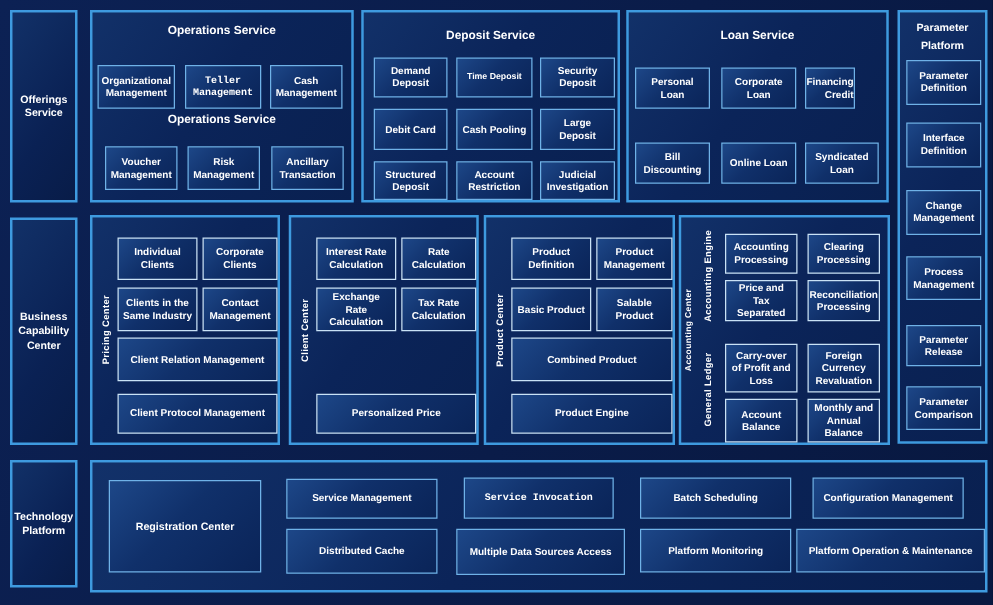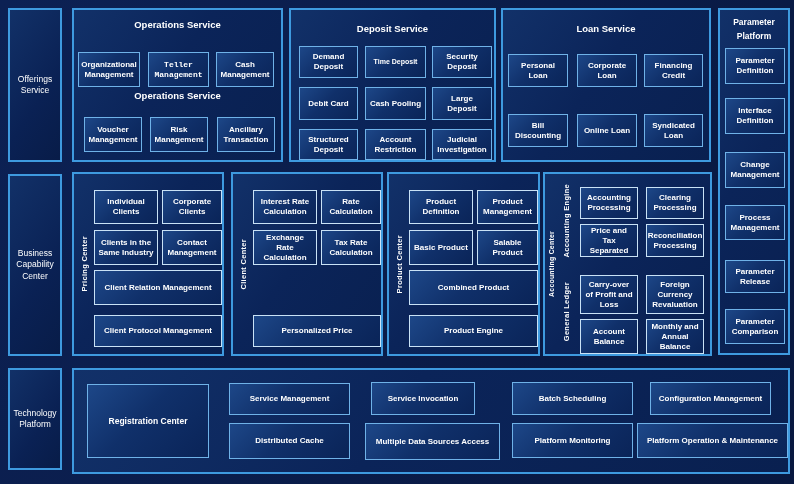--- a/index.html
+++ b/index.html
@@ -9,21 +9,21 @@
     background: linear-gradient(115deg, #0c2154 0%, #0a1c49 55%, #081840 100%);
     font-family: "Liberation Sans", sans-serif;
   }
   .panel {
     position: absolute; border: 2px solid #3e9adf;
     background: linear-gradient(125deg, #123169 0%, #0b2459 45%, #092050 100%);
   }
   .lbox {
     position: absolute; border: 2px solid #3e9adf;
     background: linear-gradient(125deg, #123168 0%, #0a2154 60%, #081c48 100%);
-    color: #fff; font-weight: normal; font-size: 8.5px; line-height: 1.35;
+    color: #fff; font-weight: bold; font-size: 8.5px; line-height: 1.35;
     display: flex; align-items: center; justify-content: center; text-align: center; padding: 4px;
   }
   .box {
     position: absolute; border: 1.5px solid #6fb2e8;
     background: linear-gradient(135deg, #1d4788 0%, #10306a 45%, #0a2458 100%);
     color: #fff; font-weight: bold; font-size: 8px; line-height: 1.25;
     display: flex; align-items: center; justify-content: center; text-align: center; padding: 1px 3px;
   }
   .mid .box { border-color: #c9e2f6; }
   .ptitle {
@@ -67,21 +67,21 @@
     <div class="box" style="left:141px;top:77px; width:60px; height:33px;">Large Deposit</div>
     <div class="box" style="left:8px;  top:119px; width:59px; height:31px;">Structured Deposit</div>
     <div class="box" style="left:74px; top:119px; width:61px; height:31px;">Account Restriction</div>
     <div class="box" style="left:141px;top:119px; width:60px; height:31px;">Judicial Investigation</div>
   </div>
 
   <div class="panel" style="left:501px; top:8px; width:210px; height:154px;">
     <div class="ptitle" style="top:13px;">Loan Service</div>
     <div class="box" style="left:5px;  top:44px; width:60px; height:33px;">Personal Loan</div>
     <div class="box" style="left:74px; top:44px; width:60px; height:33px;">Corporate Loan</div>
-    <div class="box" style="left:141px;top:44px; width:59px; height:33px;">Financing Credit</div>
+    <div class="box" style="left:141px;top:44px; width:40px; height:33px;text-align:right;">Financing Credit</div>
     <div class="box" style="left:5px;  top:104px; width:60px; height:33px;">Bill Discounting</div>
     <div class="box" style="left:74px; top:104px; width:60px; height:33px;">Online Loan</div>
     <div class="box" style="left:141px;top:104px; width:59px; height:33px;">Syndicated Loan</div>
   </div>
 
   <div class="panel" style="left:718px; top:8px; width:72px; height:347px;">
     <div class="ptitle" style="top:6px; font-size:8.5px; line-height:1.6; padding:0 8px;">Parameter Platform</div>
     <div class="box" style="left:5px; top:38px;  width:60px; height:36px;">Parameter Definition</div>
     <div class="box" style="left:5px; top:88px;  width:60px; height:36px;">Interface Definition</div>
     <div class="box" style="left:5px; top:142px; width:60px; height:36px;">Change Management</div>
@@ -142,21 +142,21 @@
     <div class="box" style="left:35px;  top:101px; width:58px; height:39px;">Carry-over of Profit and Loss</div>
     <div class="box" style="left:101px; top:101px; width:58px; height:39px;">Foreign Currency Revaluation</div>
     <div class="box" style="left:35px;  top:145px; width:58px; height:35px;">Account Balance</div>
     <div class="box" style="left:101px; top:145px; width:58px; height:35px;">Monthly and Annual Balance</div>
   </div>
 
   <div class="panel" style="left:72px; top:368px; width:718px; height:106px;">
     <div class="box" style="left:13px; top:14px; width:122px; height:74px; font-size:8.5px;">Registration Center</div>
     <div class="box" style="left:155px; top:13px; width:121px; height:32px;">Service Management</div>
     <div class="box" style="left:155px; top:53px; width:121px; height:36px;">Distributed Cache</div>
-    <div class="box" style="left:297px; top:12px; width:104px; height:33px;">Service Invocation</div>
+    <div class="box" style="left:297px; top:12px; width:120px; height:33px;font-family:Liberation Mono, monospace;">Service Invocation</div>
     <div class="box" style="left:291px; top:53px; width:135px; height:37px;">Multiple Data Sources Access</div>
     <div class="box" style="left:438px; top:12px; width:121px; height:33px;">Batch Scheduling</div>
     <div class="box" style="left:438px; top:53px; width:121px; height:35px;">Platform Monitoring</div>
     <div class="box" style="left:576px; top:12px; width:121px; height:33px;">Configuration Management</div>
     <div class="box" style="left:563px; top:53px; width:151px; height:35px;">Platform Operation &amp; Maintenance</div>
   </div>
 
 </div>
 
 </body></html>

